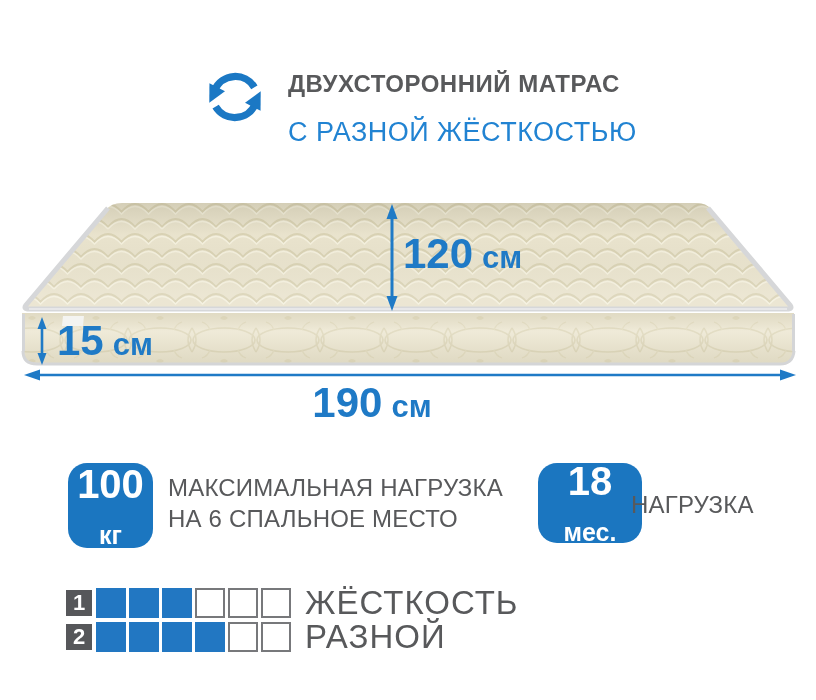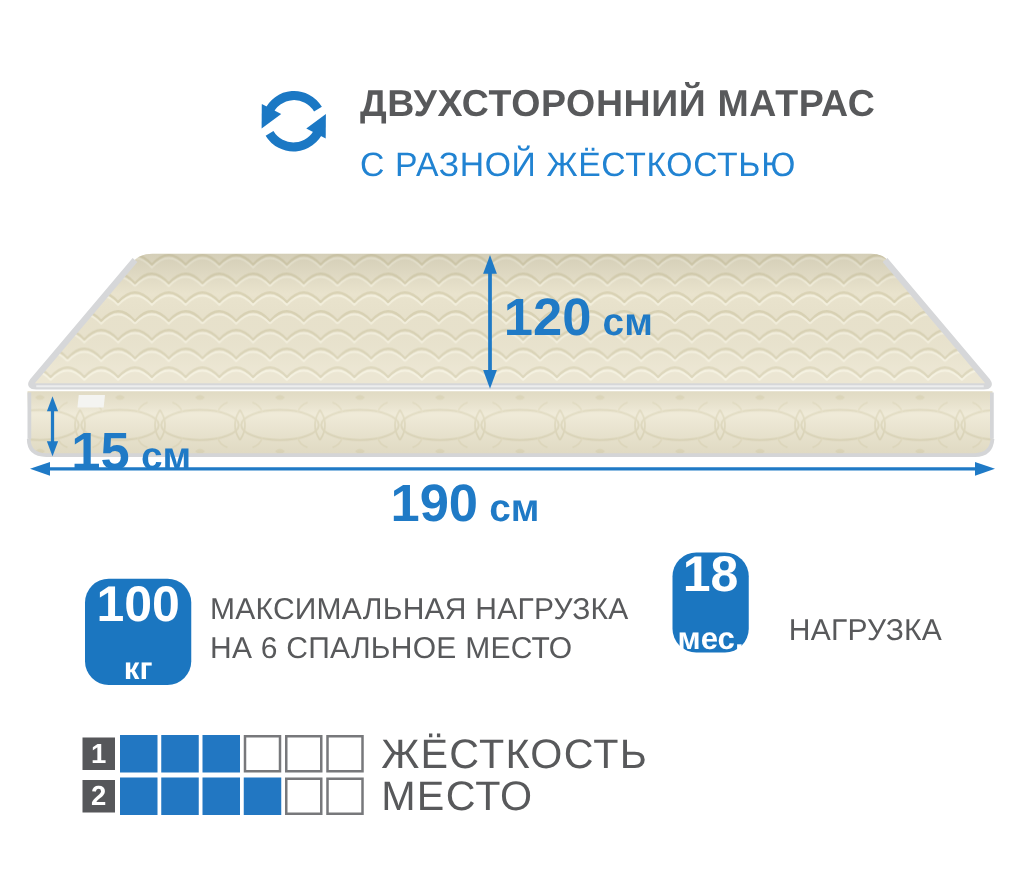--- a/index.html
+++ b/index.html
@@ -3,38 +3,38 @@
 <meta charset="utf-8">
 <style>
   html,body{margin:0;padding:0;background:#fff;}
   .stage{
     position:relative;width:816px;height:700px;background:#ffffff;overflow:hidden;
     font-family:"Liberation Sans", sans-serif;
   }
   
   .header-icon{position:absolute;left:204px;top:66px;width:62px;height:62px;}
   .titles{position:absolute;left:288px;top:68px;}
-  .title{font-size:30px;font-weight:bold;color:#58595b;line-height:32px;letter-spacing:.5px;}
+  .title{font-size:24px;font-weight:bold;color:#58595b;line-height:32px;letter-spacing:.5px;}
   .subtitle{font-size:27px;font-weight:400;color:#2183d2;line-height:30px;margin-top:17px;letter-spacing:.5px;}
   
   .mattress-svg{position:absolute;left:0;top:188px;width:816px;height:200px;}
   
   .dim{position:absolute;display:flex;align-items:baseline;color:#1f7ac6;white-space:nowrap;}
   .dim-num{font-size:42px;font-weight:bold;line-height:1;}
   .dim-unit{font-size:31px;font-weight:bold;line-height:1;margin-left:9px;text-align:right;}
   .dim-depth{left:403px;top:233px;}
-  .dim-thickness{left:57px;top:340px;}
+  .dim-thickness{left:57px;top:320px;}
   .dim-length{left:0;top:382px;width:744px;justify-content:center;}
   
   .badge-sq{
     position:absolute;background:#1b76c0;border-radius:19px;color:#fff;
     display:flex;flex-direction:column;align-items:center;justify-content:center;
   }
   .badge-load{left:68px;top:463px;width:85px;height:85px;}
-  .badge-warranty{left:538px;top:442px;width:61px;height:80px;}
+  .badge-warranty{left:538px;top:463px;width:104px;height:80px;}
   .badge-value{font-size:40px;font-weight:bold;line-height:1;}
   .badge-unit{font-size:25px;font-weight:bold;line-height:1;margin-top:19px;}
   .badge-text{position:absolute;color:#58595b;font-size:24px;line-height:31px;letter-spacing:.2px;}
   .badge-load-text{left:168px;top:472px;}
   .badge-warranty-text{left:631px;top:489px;}
   
   .firm-row{position:absolute;left:66px;display:flex;align-items:center;height:30px;}
   .firm-row-1{top:588px;}
   .firm-row-2{top:622px;}
   .num-sq{
@@ -172,16 +172,16 @@
   <div class="firm-row firm-row-2">
     <div class="num-sq">2</div>
     <div class="sq-strip">
         <span class="sq sq-filled"></span>
         <span class="sq sq-filled"></span>
         <span class="sq sq-filled"></span>
         <span class="sq sq-filled"></span>
         <span class="sq sq-empty"></span>
         <span class="sq sq-empty"></span>
       </div>
-    <div class="firm-label">МЕСТО</div>
+    <div class="firm-label">РАЗНОЙ</div>
   </div>
 
 </div>
 
 </body></html>

